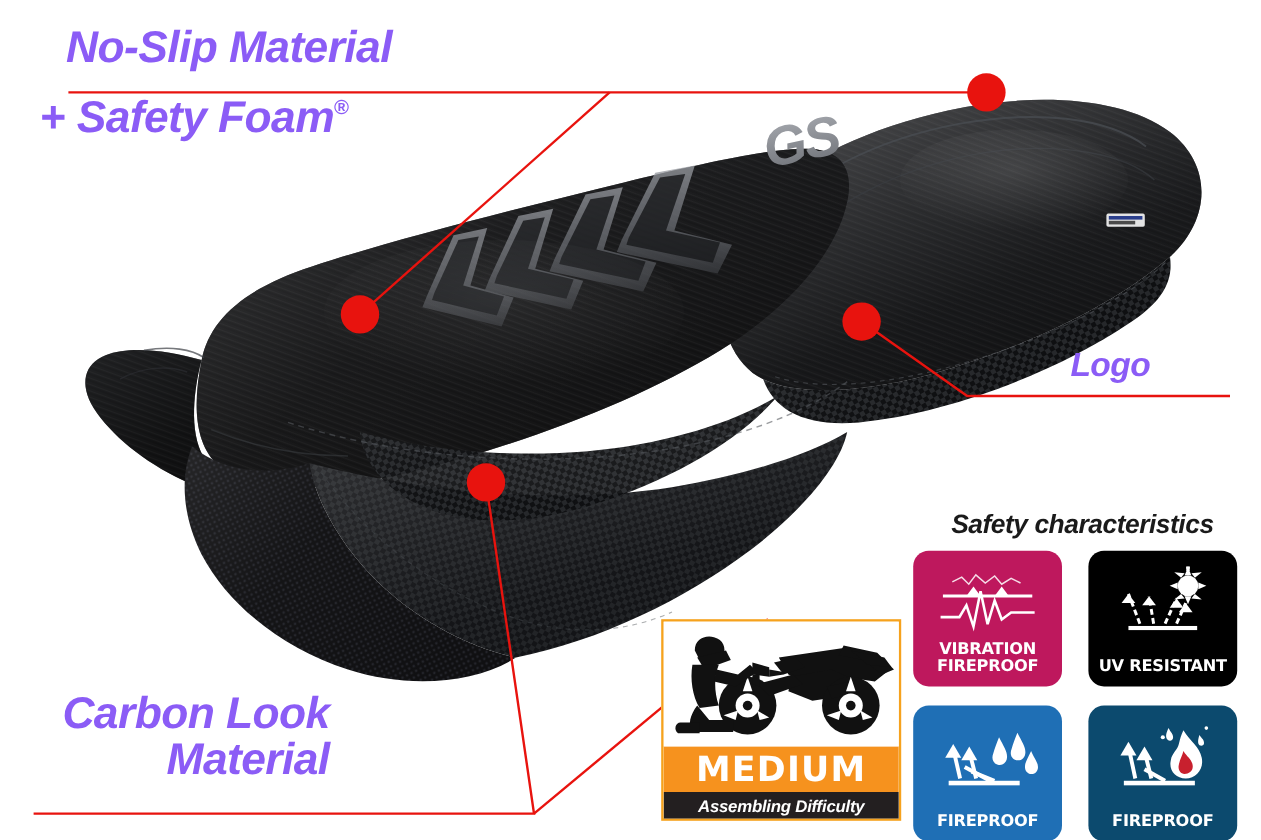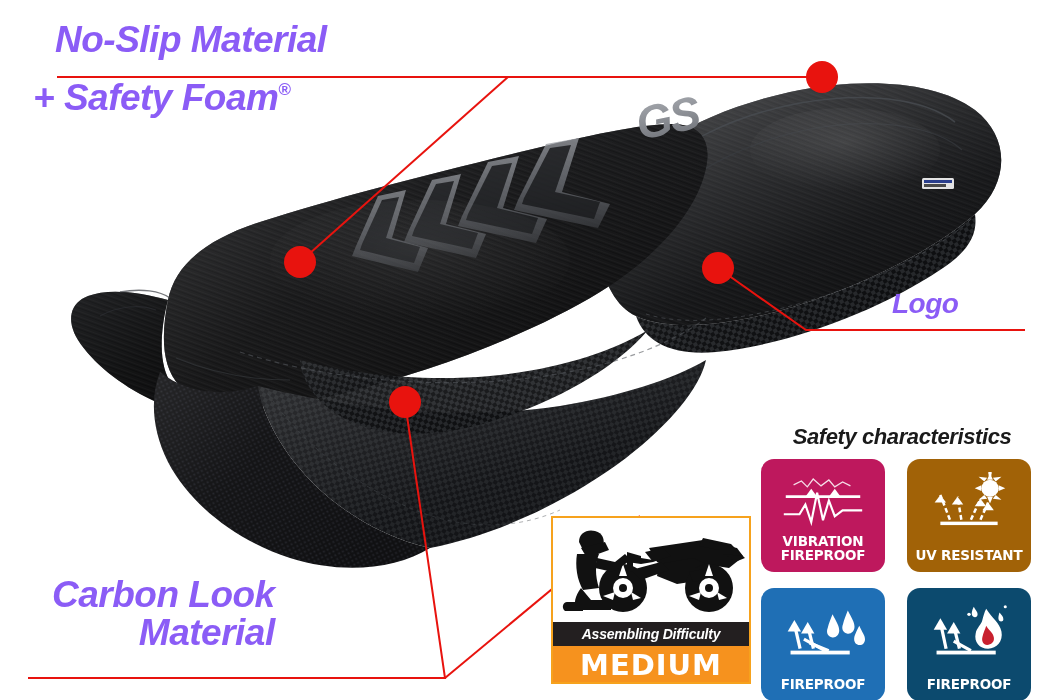--- a/index.html
+++ b/index.html
@@ -425,25 +425,25 @@
           <path d="M44 40 L62 44 L72 36 L78 42 L60 54 L42 50 Z"></path>
           <path d="M28 70 C 22 78, 20 86, 24 92 L58 92 L58 82 L38 82 Z"></path>
           <path d="M14 84 C 10 84, 8 90, 12 93 L30 93 L30 84 Z"></path>
 
           <path d="M74 34 L88 38 L88 46 L74 44 Z"></path>
           <path d="M88 40 L100 42 L100 44 L88 46 Z"></path>
           <path d="M74 44 L80 44 L80 54 L74 52 Z"></path>
         </g>
       </svg>
     </div>
+    <div id="assembly-level-bar">
+      <span>MEDIUM</span>
+    </div>
     <div id="assembly-title-bar">
       <span>Assembling Difficulty</span>
-    </div>
-    <div id="assembly-level-bar">
-      <span>MEDIUM</span>
     </div>
   </div>
 
   <div id="safety-section">
     <div id="safety-title">Safety characteristics</div>
     <div id="safety-grid">
 
       <div class="safety-badge" style="background:#be185d">
         <div class="badge-icon">
           <svg viewBox="0 0 100 58" width="98" height="57">
@@ -459,21 +459,21 @@
               <path d="M20 10 L28 6 L34 12 L40 4 L48 11 L56 5 L62 12 L70 7 L78 11"></path>
             </g>
           </svg>
         </div>
         <div class="badge-text">
           <span class="ln">VIBRATION</span>
           <span class="ln">FIREPROOF</span>
         </div>
       </div>
 
-      <div class="safety-badge" style="background:#a16207">
+      <div class="safety-badge" style="background:#000000">
         <div class="badge-icon">
           <svg viewBox="0 0 100 66" width="96" height="63">
             <g fill="#ffffff">
               <circle cx="72" cy="17" r="9"></circle>
               <g stroke="#ffffff" stroke-width="3" stroke-linecap="butt">
                 <path d="M72 2 L72 -1"></path>
                   <path d="M72 0 L72 4"></path>
               </g>
               <path d="M72 1 L75 8 L69 8 Z"></path>
               <path d="M72 33 L75 26 L69 26 Z"></path>

